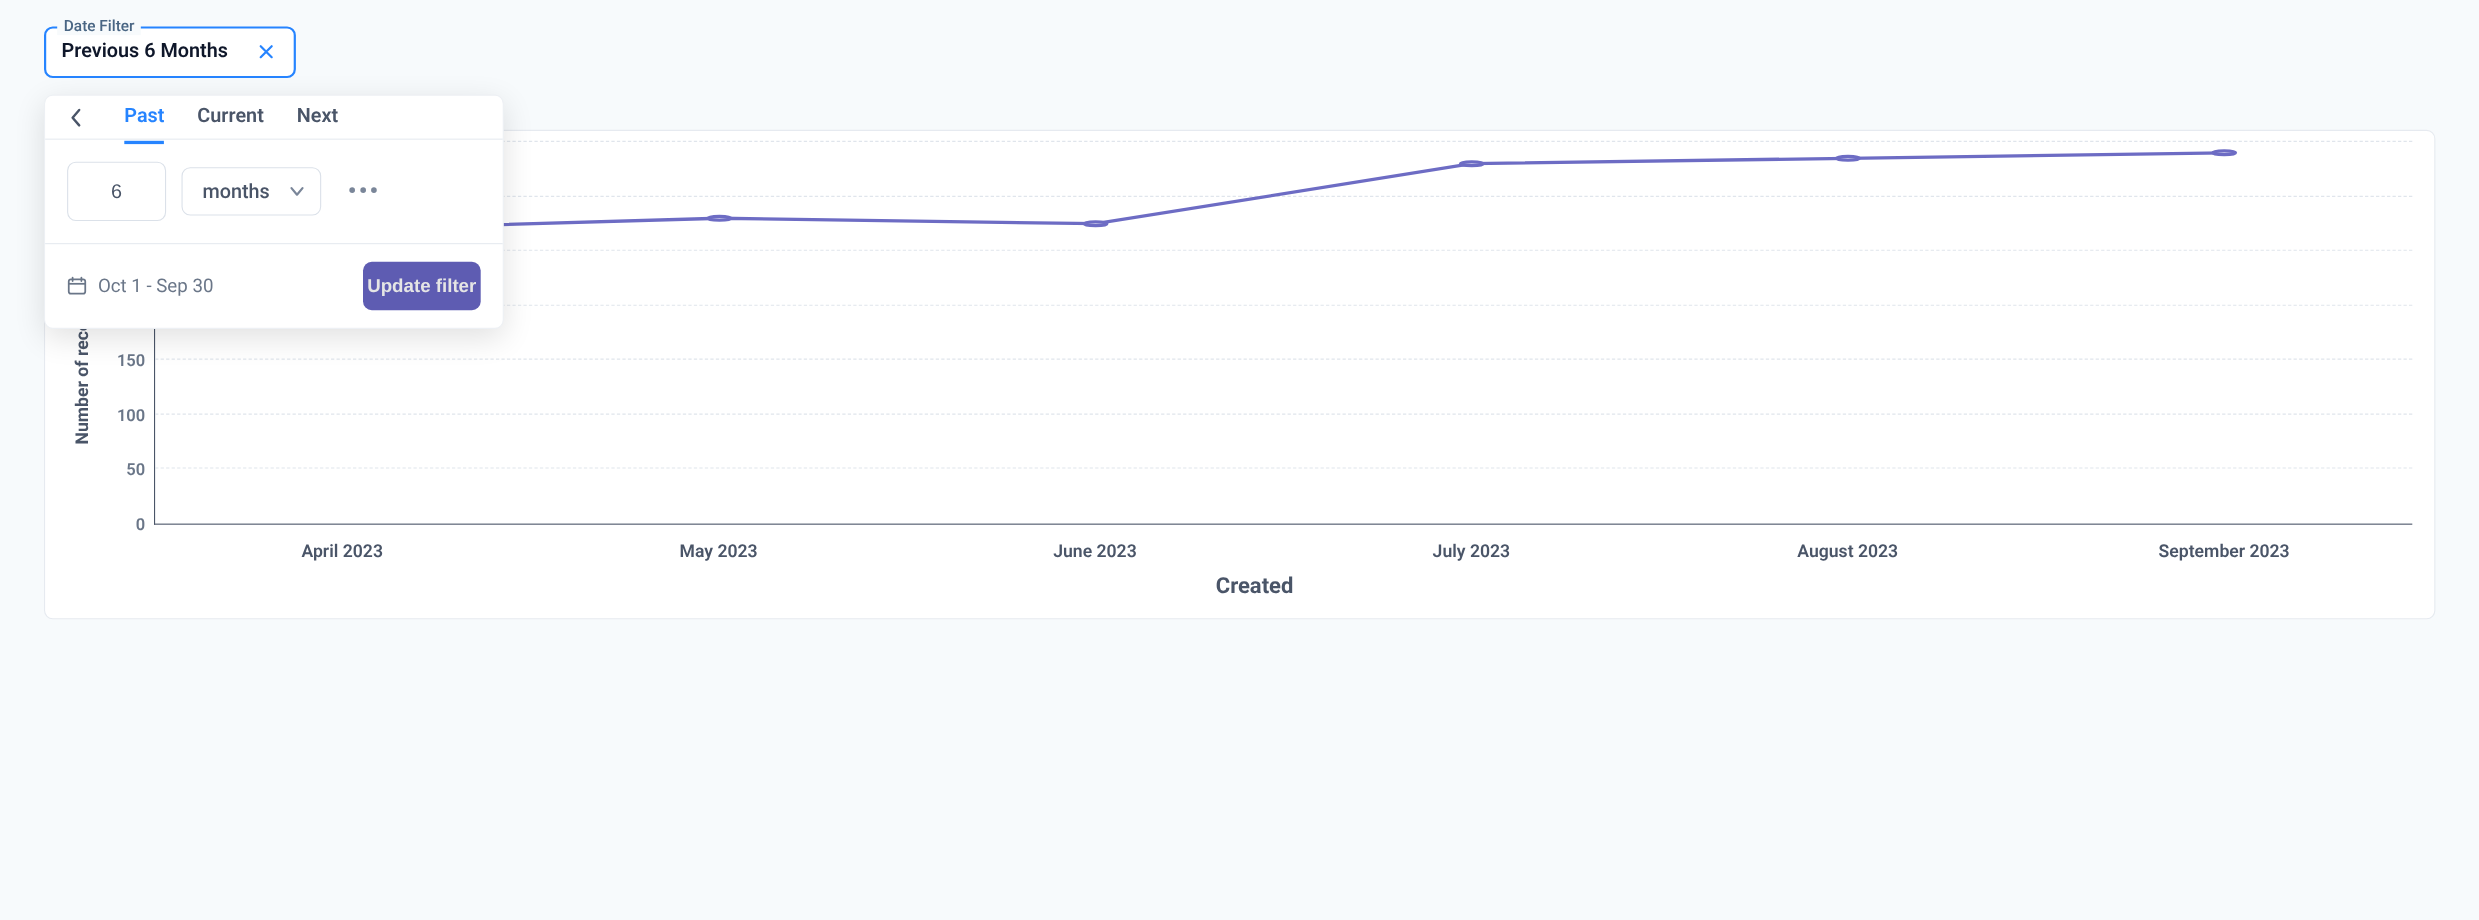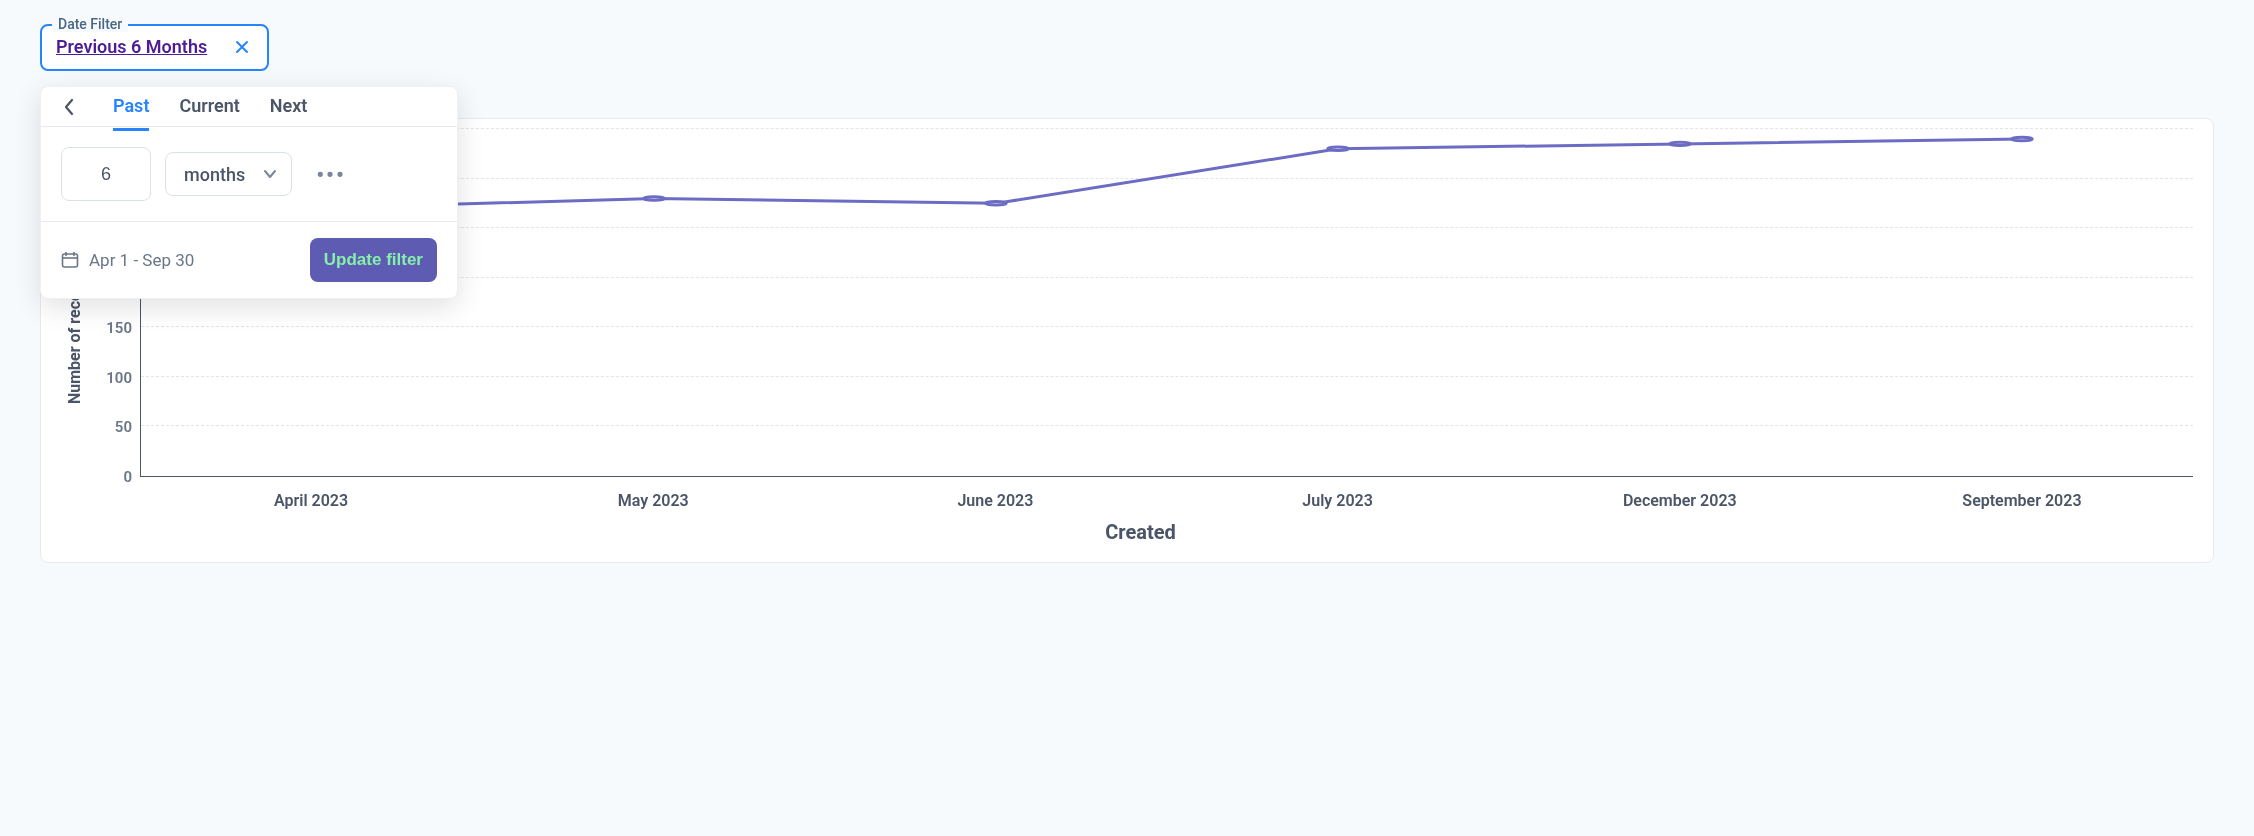--- a/index.html
+++ b/index.html
@@ -35,24 +35,23 @@
     position: absolute;
     top: -10px;
     left: 10px;
     background: #f7fafc;
     padding: 0 6px;
     font-size: 14px;
     color: #4a6684;
     font-weight: 500;
   }
   .filter-value {
-    color: #4c1d95;
+    color: #0f172a;
     font-size: 18px;
     font-weight: 600;
-    text-decoration: underline;
   }
   .filter-clear {
     color: #2684ff;
     font-size: 16px;
     cursor: pointer;
     padding: 0 4px;
   }
   
   .popover {
     position: absolute;
@@ -150,24 +149,24 @@
   }
   .footer-left {
     display: flex;
     align-items: center;
     gap: 10px;
     color: #6a7688;
     font-size: 17px;
   }
   .update-btn {
     background: #5e5cb2;
-    color: #86efac;
+    color: #e5e5e5;
     border: none;
     border-radius: 8px;
-    padding: 12px 14px;
+    padding: 12px 4px;
     font-size: 17px;
     font-weight: 600;
     cursor: pointer;
   }
   
   .chart-card {
     margin-top: 94px;
     background: #fff;
     border: 1px solid #e6eaf0;
     border-radius: 8px;
@@ -291,21 +290,21 @@
     <div class="popover-footer">
       <div class="footer-left">
         <span>
           <svg class="icon-svg" width="18" height="18" viewBox="0 0 18 18">
             <rect x="1.5" y="3" width="15" height="13" rx="2" stroke="#6a7688" stroke-width="1.6" fill="none"></rect>
             <line x1="1.5" y1="7" x2="16.5" y2="7" stroke="#6a7688" stroke-width="1.6"></line>
             <line x1="5" y1="1.5" x2="5" y2="4.5" stroke="#6a7688" stroke-width="1.6" stroke-linecap="round"></line>
             <line x1="13" y1="1.5" x2="13" y2="4.5" stroke="#6a7688" stroke-width="1.6" stroke-linecap="round"></line>
           </svg>
         </span>
-        <span>Apr 1 - Sep 30</span>
+        <span>Oct 1 - Sep 30</span>
       </div>
       <button class="update-btn">Update filter</button>
     </div>
   </div>
 
   <div class="chart-card">
     <div class="chart-area">
       <div class="y-axis-label">Number of records</div>
       <div class="plot-wrap">
         <div class="plot">
@@ -336,21 +335,21 @@
                 <circle cx="750" cy="42.857142857142776" r="5" fill="#ffffff" stroke="#6d6cc4" stroke-width="3" vector-effect="non-scaling-stroke"></circle>
                 <circle cx="916.6666666666666" cy="28.571428571428555" r="5" fill="#ffffff" stroke="#6d6cc4" stroke-width="3" vector-effect="non-scaling-stroke"></circle>
               </svg>
           </div>
         </div>
         <div class="x-ticks" id="x-ticks">
             <div class="x-tick">April 2023</div>
             <div class="x-tick">May 2023</div>
             <div class="x-tick">June 2023</div>
             <div class="x-tick">July 2023</div>
-            <div class="x-tick">December 2023</div>
+            <div class="x-tick">August 2023</div>
             <div class="x-tick">September 2023</div>
           </div>
         <div class="x-axis-label">Created</div>
       </div>
     </div>
   </div>
 
 </div>
 
 </body></html>

